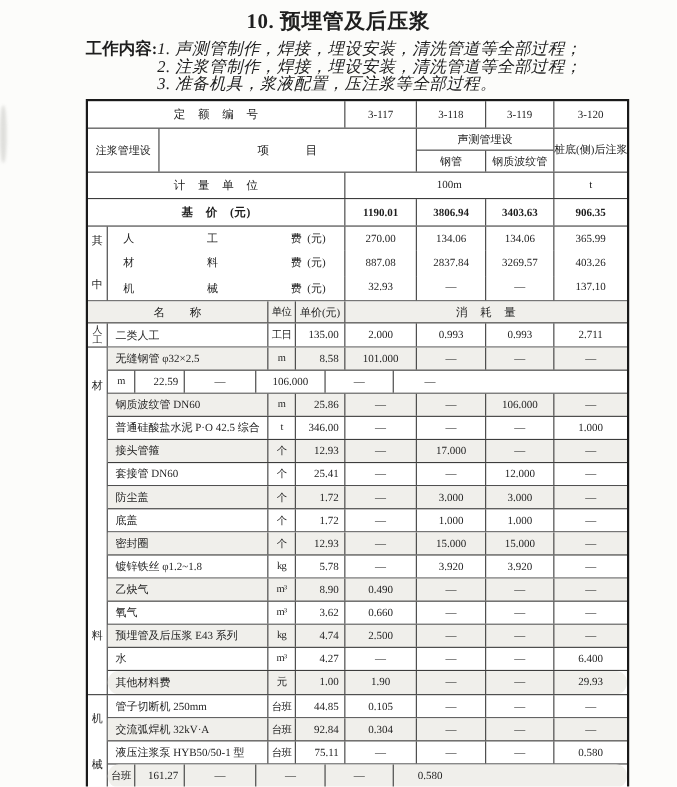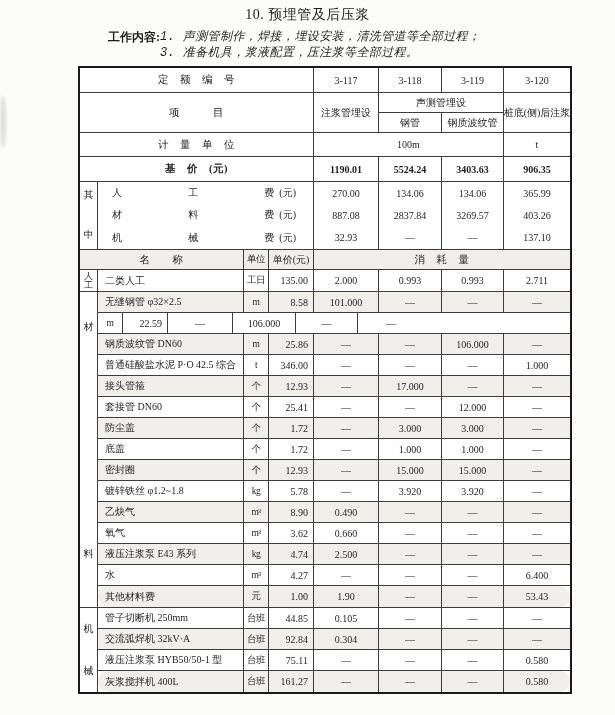--- a/index.html
+++ b/index.html
@@ -2,26 +2,26 @@
 <html><head>
 <meta charset="utf-8">
 <style>
   html,body{margin:0;padding:0;}
   body{
     width:615px;height:715px;position:relative;overflow:hidden;
     background:#fcfcfa;color:#1e1e1e;
     font-family:"Liberation Serif","DejaVu Serif",serif;
   }
   .title{
-    text-align:center;font-weight:normal;font-size:14px;
+    text-align:center;font-weight:bold;font-size:19px;
     padding-top:6px;letter-spacing:.5px;
   }
-  .work{display:flex;margin:5px 0 0 108px;width:480px;font-size:12px;}
+  .work{display:flex;margin:5px 0 0 78px;width:480px;font-size:15px;}
   .wlabel{font-weight:bold;white-space:nowrap;line-height:16px;}
-  .wlines div{line-height:16px;font-style:italic;letter-spacing:.4px;white-space:nowrap;font-family:Liberation Mono, monospace;}
+  .wlines div{line-height:16px;font-style:italic;letter-spacing:.4px;white-space:nowrap;}
   .qtable{
     margin:5px 0 0 78px;width:490px;border:2px solid #1a1a1a;background:#fff;
   }
   .r{display:flex;border-bottom:1px solid #3d3d3d;box-sizing:border-box;}
   .sec{display:flex;border-bottom:1px solid #3d3d3d;box-sizing:border-box;}
   .c{
     box-sizing:border-box;display:flex;align-items:center;justify-content:center;
     font-size:10px;overflow:hidden;white-space:pre;
   }
   .br{border-right:1px solid #3d3d3d;}
@@ -56,37 +56,38 @@
 <body>
 
 <div class="artifact"></div>
 
 <div class="title">10. 预埋管及后压浆</div>
 
 <div class="work">
   <div class="wlabel">工作内容:</div>
   <div class="wlines">
     <div>1. 声测管制作，焊接，埋设安装，清洗管道等全部过程；</div>
+    <div>2. 注浆管制作，焊接，埋设安装，清洗管道等全部过程；</div>
     <div>3. 准备机具，浆液配置，压注浆等全部过程。</div>
   </div>
 </div>
 
 <div class="qtable">
 
   <div class="r h25">
     <div class="c w234 br hdr">定　额　编　号</div>
     <div class="c w65 br">3-117</div>
     <div class="c w63 br">3-118</div>
     <div class="c w62 br">3-119</div>
     <div class="c w66">3-120</div>
   </div>
 
   <div class="r h40">
+    <div class="c w65 br">注浆管埋设</div>
     <div class="c w234 br hdr">项　　　目</div>
-    <div class="c w65 br">注浆管埋设</div>
     <div class="w125 br" style="display:flex;flex-direction:column;box-sizing:border-box;">
       <div class="c h20 bb" style="width:124px">声测管埋设</div>
       <div style="display:flex;flex:1;">
         <div class="c w63 br" style="height:100%">钢管</div>
         <div class="c" style="width:61px;height:100%">钢质波纹管</div>
       </div>
     </div>
     <div class="c w66 colstack">
       <span>桩底(侧)</span>
       <span>后注浆</span>
@@ -95,21 +96,21 @@
 
   <div class="r h24">
     <div class="c w234 br hdr">计　量　单　位</div>
     <div class="c w190 br">100m</div>
     <div class="c w66">t</div>
   </div>
 
   <div class="r h25">
     <div class="c w234 br hdr bold">基　价　(元)</div>
     <div class="c w65 br bold">1190.01</div>
-    <div class="c w63 br bold">5524.24</div>
+    <div class="c w63 br bold">3806.94</div>
     <div class="c w62 br bold">3403.63</div>
     <div class="c w66 bold">906.35</div>
   </div>
 
   <div class="sec h68">
     <div class="vlabel vl-qz w18 br">
       <span>其</span>
       <span>中</span>
     </div>
     <div class="rows w472">
@@ -284,21 +285,21 @@
           <div class="c w146 br name">氧气</div>
           <div class="c w25 br unitc">m³</div>
           <div class="c w45 br price">3.62</div>
           <div class="c w65 br">0.660</div>
           <div class="c w63 br">—</div>
           <div class="c w62 br">—</div>
           <div class="c w66">—</div>
         </div>
 
         <div class="trow shade">
-          <div class="c w146 br name">液压注浆泵 E43 系列</div>
+          <div class="c w146 br name">预埋管及后压浆 E43 系列</div>
           <div class="c w25 br unitc">kg</div>
           <div class="c w45 br price">4.74</div>
           <div class="c w65 br">2.500</div>
           <div class="c w63 br">—</div>
           <div class="c w62 br">—</div>
           <div class="c w66">—</div>
         </div>
 
         <div class="trow">
           <div class="c w146 br name">水</div>
@@ -310,21 +311,21 @@
           <div class="c w66">6.400</div>
         </div>
 
         <div class="trow shade">
           <div class="c w146 br name">其他材料费</div>
           <div class="c w25 br unitc">元</div>
           <div class="c w45 br price">1.00</div>
           <div class="c w65 br">1.90</div>
           <div class="c w63 br">—</div>
           <div class="c w62 br">—</div>
-          <div class="c w66">53.43</div>
+          <div class="c w66">29.93</div>
         </div>
       </div>
   </div>
 
   <div class="sec" style="border-bottom:none">
     <div class="vlabel vl-mach w18 br">
       <span>机</span>
       <span>械</span>
     </div>
     <div class="rows w472">
@@ -353,21 +354,20 @@
           <div class="c w146 br name">液压注浆泵 HYB50/50-1 型</div>
           <div class="c w25 br unitc">台班</div>
           <div class="c w45 br price">75.11</div>
           <div class="c w65 br">—</div>
           <div class="c w63 br">—</div>
           <div class="c w62 br">—</div>
           <div class="c w66">0.580</div>
         </div>
 
         <div class="trow shade">
-          <div class="c w146 br name">灰浆搅拌机 400L</div>
           <div class="c w25 br unitc">台班</div>
           <div class="c w45 br price">161.27</div>
           <div class="c w65 br">—</div>
           <div class="c w63 br">—</div>
           <div class="c w62 br">—</div>
           <div class="c w66">0.580</div>
         </div>
       </div>
   </div>
 

